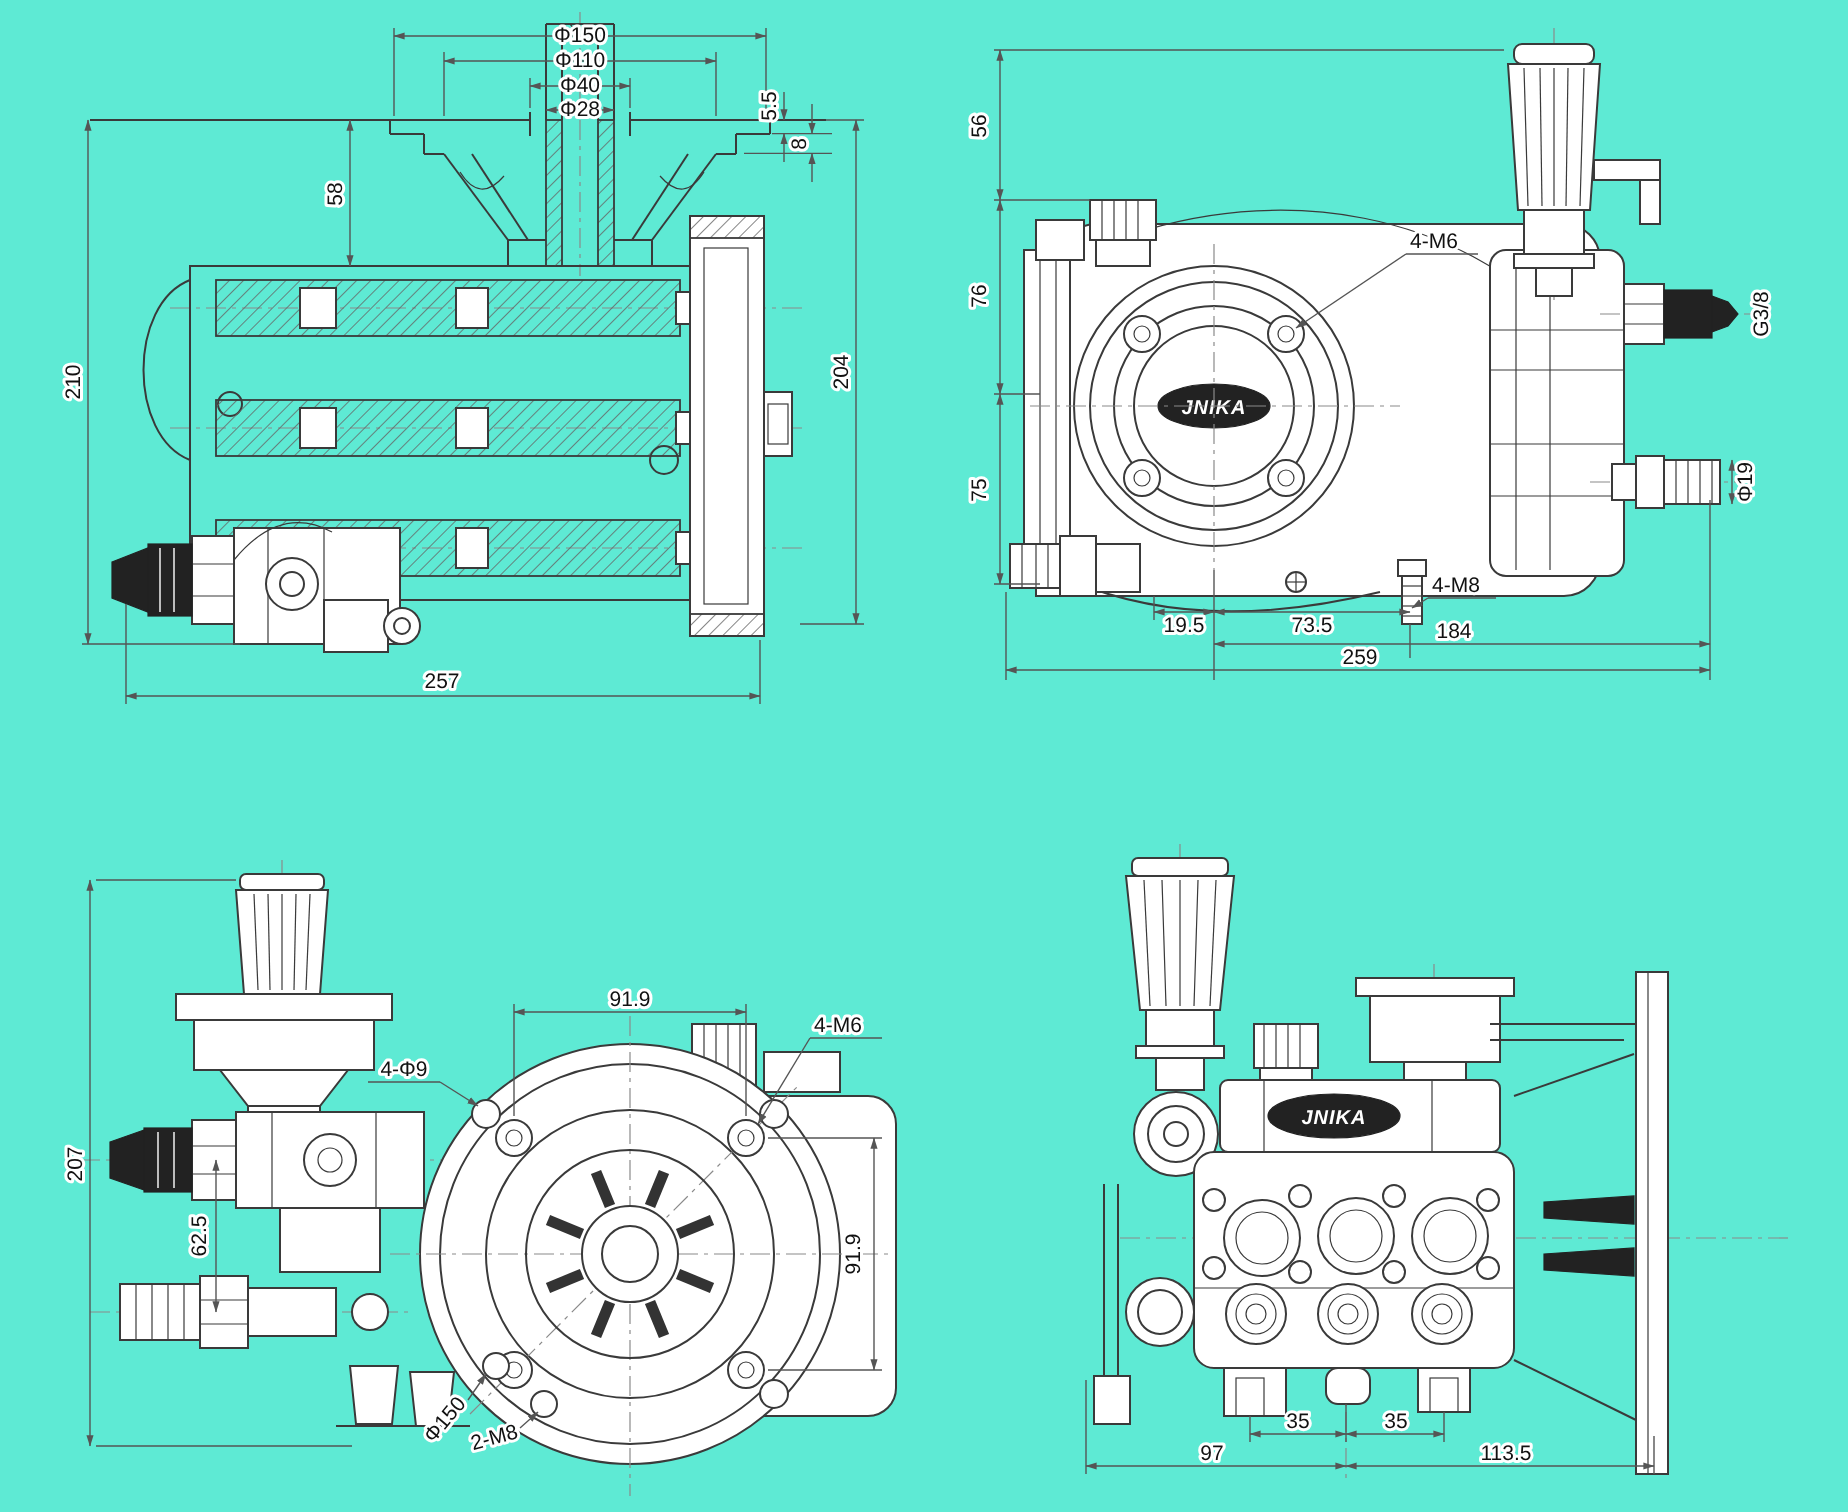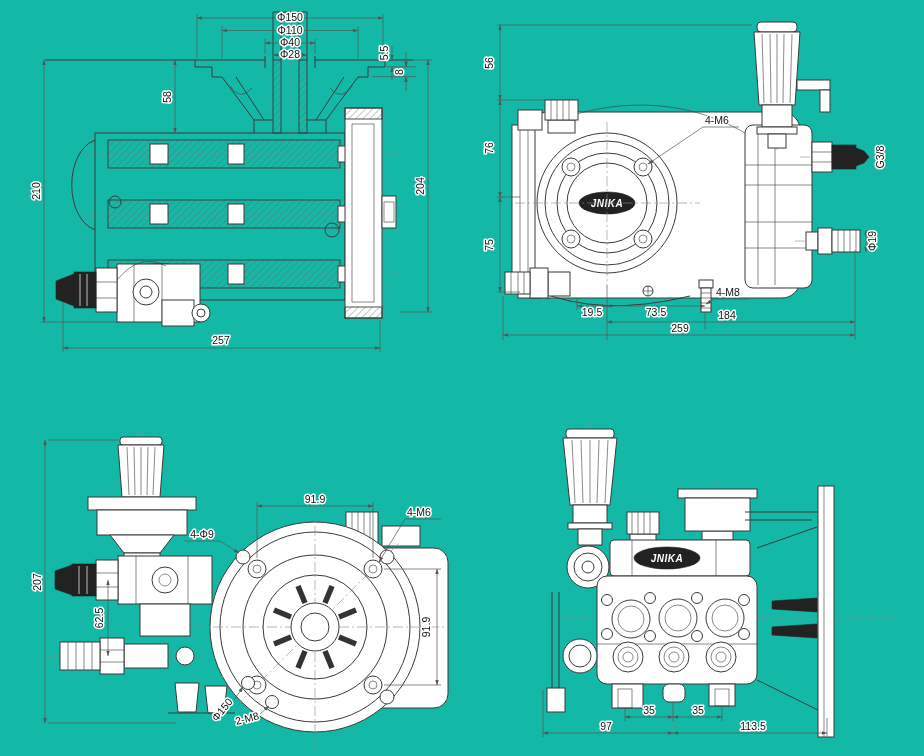--- a/index.html
+++ b/index.html
@@ -1,16 +1,16 @@
 <!DOCTYPE html>
 <html><head>
 <meta charset="utf-8">
 <style>
   html,body{margin:0;padding:0;background:#ffffff;}
-  .stage{width:924px;height:756px;position:relative;background:#14b8a6;}
+  .stage{width:924px;height:756px;position:relative;background:#5eead4;}
   svg{display:block;}
   .dim{font:10.5px "Liberation Sans", sans-serif;fill:#111;paint-order:stroke;stroke:#fff;stroke-width:3px;stroke-linejoin:round;}
   .logo{font:italic 700 10px "Liberation Sans", sans-serif;fill:#fff;letter-spacing:.5px;paint-order:normal;}
   .o{stroke:#3a3a3a;fill:none;stroke-width:1;}
   .t{stroke:#3a3a3a;fill:none;stroke-width:.6;}
   .wf{fill:#fff;stroke:#3a3a3a;stroke-width:1;}
   .df{fill:#222;stroke:#222;stroke-width:.6;}
   .hz{fill:url(#hatch);stroke:#3a3a3a;stroke-width:.9;}
   .d{stroke:#555;stroke-width:.7;fill:none;}
   .cl{stroke:#8a8a8a;stroke-width:.6;stroke-dasharray:10 3 2 3;fill:none;}

